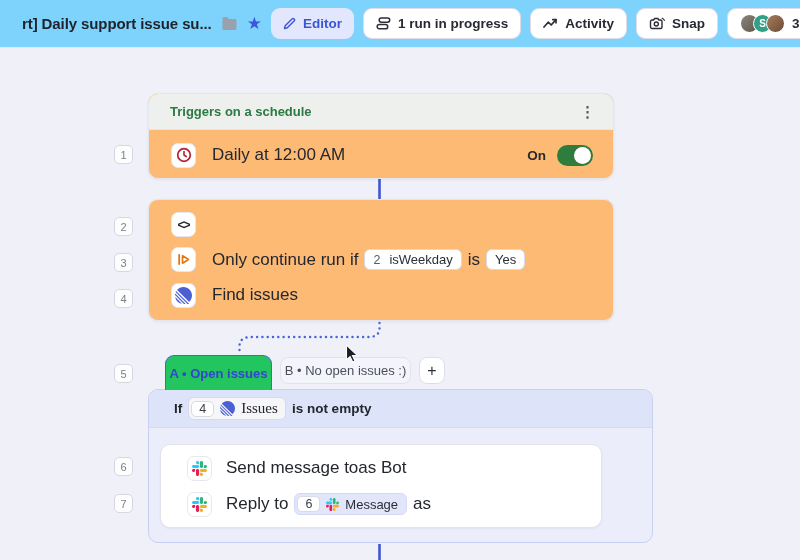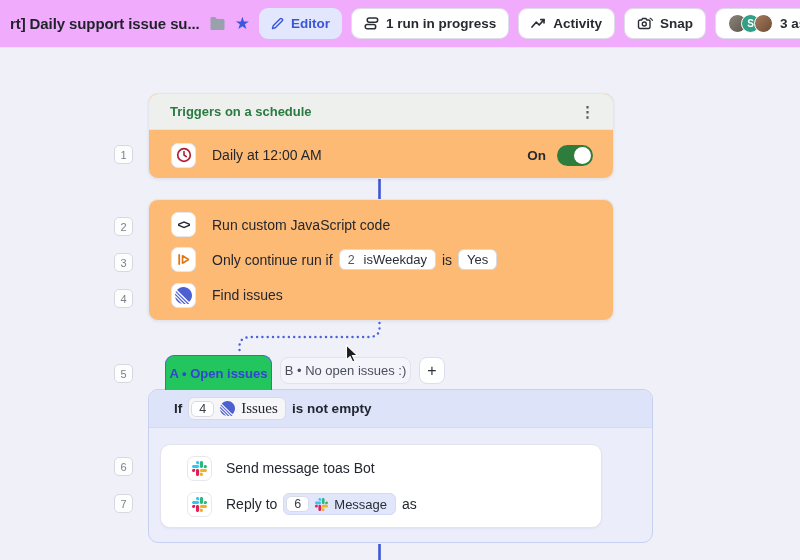--- a/index.html
+++ b/index.html
@@ -1,21 +1,21 @@
 <!DOCTYPE html>
 <html><head>
 <meta charset="utf-8">
 <style>
   * { margin:0; padding:0; box-sizing:border-box; }
   html,body { width:800px; height:560px; overflow:hidden; }
   body { font-family:"Liberation Sans", sans-serif; background:#f0f1f8; color:#23262e; }
 
   
-  .topbar { position:relative; height:48px; background:#f0abfc; border-bottom:1px solid #e8e9f0;
-            display:flex; align-items:center; gap:9px; padding:0 0 0 10px; overflow:hidden; }
+  .topbar { position:relative; height:48px; background:#7dd3fc; border-bottom:1px solid #e8e9f0;
+            display:flex; align-items:center; gap:9px; padding:0 0 0 22px; overflow:hidden; }
   .wf-title { font-size:15px; font-weight:700; color:#1f222a; white-space:nowrap; letter-spacing:-.1px; }
   .hicon { display:inline-flex; align-items:center; justify-content:center; }
   .star-glyph { color:#3b57e0; font-size:17px; line-height:1; }
   .pill { display:inline-flex; align-items:center; gap:7px; height:31px; padding:0 12px;
           border-radius:9px; border:1px solid #dcdde6; background:#fff; font-size:13.5px;
           font-weight:600; color:#272a31; white-space:nowrap; cursor:pointer;text-align:right; }
   .pill.editor { background:#e2e7fd; border:none; color:#3b55d8; }
   .right-group { margin-left:auto; display:flex; align-items:center; gap:9px; }
   .avatars { display:flex; }
   .avatar { width:19px; height:19px; border-radius:50%; border:1.5px solid #fff; margin-left:-6px;
@@ -37,21 +37,21 @@
           border-radius:10px; box-shadow:0 1px 3px rgba(25,30,70,.07); z-index:2; }
   .trigger-card { top:45px; height:86px; overflow:hidden; }
   .trigger-head { height:36px; background:#edf0ec; display:flex; align-items:center;
                   justify-content:space-between; padding:0 14px 0 21px; border-bottom:1px solid #e3e6e2; }
   .trigger-head-label { color:#2b7a42; font-size:13px; font-weight:700; }
   .kebab { color:#565b66; font-size:15px; font-weight:700; cursor:pointer; line-height:1; padding:2px 4px; }
   .step-row { display:flex; align-items:center; padding-left:22px; font-size:13.5px; color:#272a31; }
   .trigger-row { height:50px; }
   .icon-box { width:25px; height:25px; border:1px solid #e7e7ee; border-radius:7px; background:#fff;
               display:flex; align-items:center; justify-content:center; margin-right:16px; flex:none; }
-  .row-label { font-size:14px; color:#24272e; }
+  .row-label { font-size:17px; color:#24272e; }
   .trigger-right { margin-left:auto; margin-right:20px; display:flex; align-items:center; gap:11px; }
   .on-label { font-weight:700; font-size:13.5px; }
   .toggle { width:36px; height:21px; border-radius:11px; background:#2e7d3d; position:relative; cursor:pointer; }
   .toggle .knob { position:absolute; top:2px; right:2px; width:17px; height:17px; border-radius:50%; background:#fff; }
 
   .actions-card { top:151px; height:122px; display:flex; flex-direction:column; justify-content:space-around; padding:7px 0; }
   .action-row { height:36px; }
   .code-glyph { font-size:12px; font-weight:700; color:#23262e; letter-spacing:-1px; }
 
   .chip { display:inline-flex; align-items:center; gap:6px; background:#fff; border:1px solid #d8dae6;
@@ -193,21 +193,20 @@
           </span>
       </span>
     </div>
   </div>
 
   <div class="card actions-card">
     <div class="step-row action-row">
       <span class="icon-box">
           <span class="code-glyph">&lt;&gt;</span>
         </span>
-      <span class="row-label">Run custom JavaScript code</span>
     </div>
     <div class="step-row action-row">
       <span class="icon-box">
         <svg width="14" height="13" viewBox="0 0 14 13">
             <line x1="2.2" y1="2" x2="2.2" y2="11" stroke="#e2750f" stroke-width="1.8" stroke-linecap="round"></line>
             <path d="M5.5 2.8l6 3.7-6 3.7z" fill="none" stroke="#e2750f" stroke-width="1.6" stroke-linejoin="round"></path>
           </svg>
       </span>
       <span class="row-label">Only continue run if</span>
       <span class="chip">

